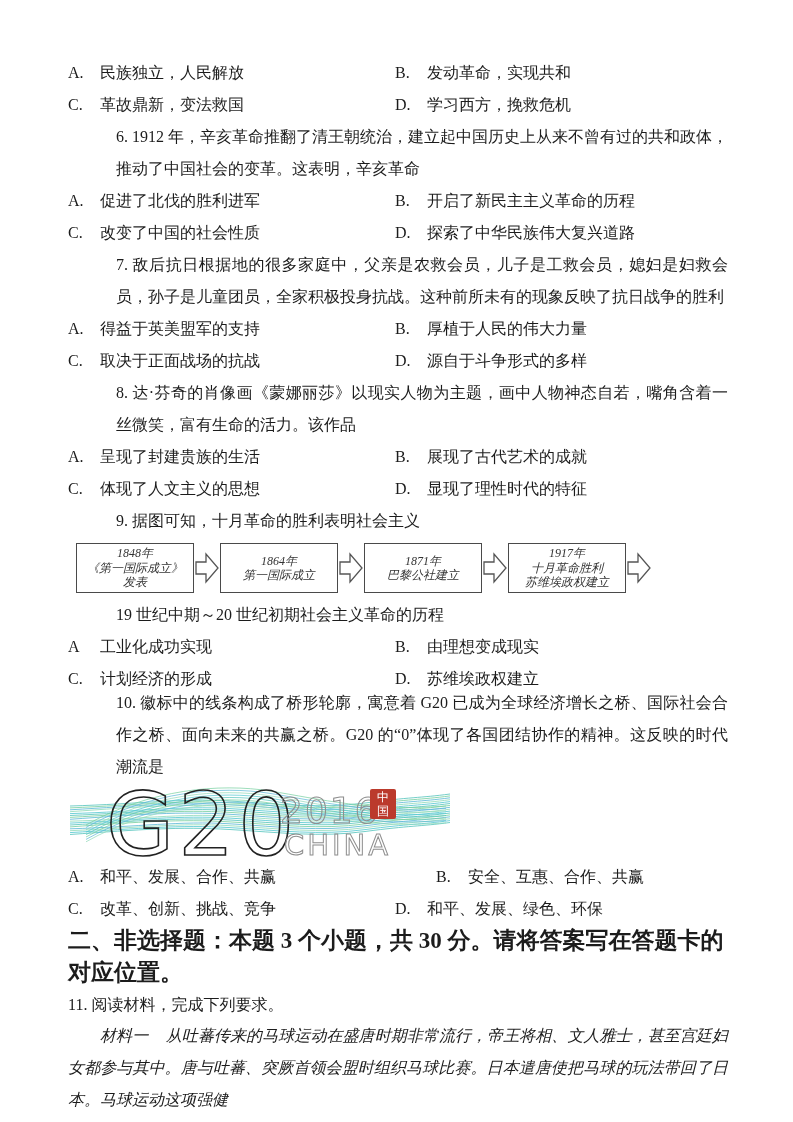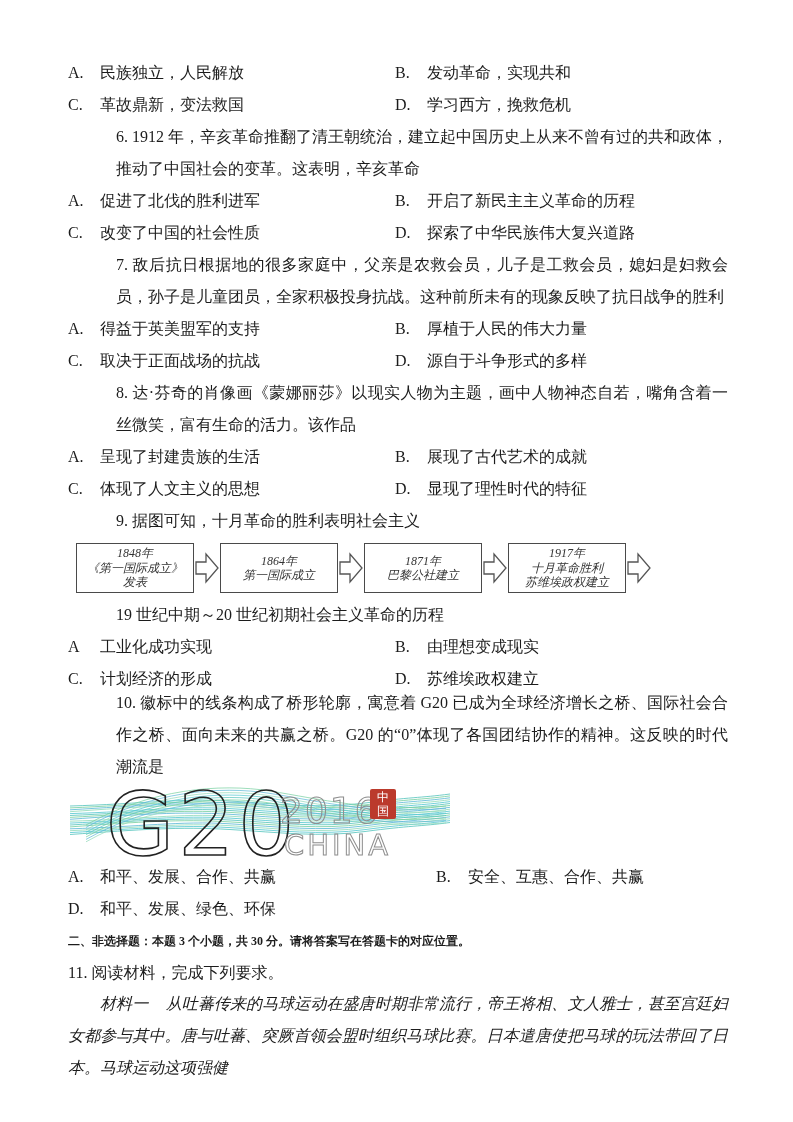--- a/index.html
+++ b/index.html
@@ -17,21 +17,21 @@
   p{margin:0;line-height:32px;}
   .stem{text-align:justify;margin-left:48px;}
   .optrow{
     display:grid;
     grid-template-columns:327px 1fr;
     line-height:32px;
   }
   .opt{white-space:nowrap;}
   .olabel{display:inline-block;min-width:20px;margin-right:12px;}
   .sec-heading{
-    font-weight:700;font-size:12px;line-height:32px;margin:0;
+    font-weight:700;font-size:23px;line-height:32px;margin:0;
     font-family:"Liberation Serif","DejaVu Serif",serif;
   }
   .material{
     font-style:italic;
     text-align:justify;
     text-indent:2em;
     font-family:Liberation Mono, monospace;
   }
   .material .mlabel{margin-right:1.1em;}
   
@@ -201,20 +201,21 @@
         <text class="sealtext" x="313" y="34">国</text>
       </g>
     </svg>
   </div>
 
   <div class="optrow q10ab">
     <div class="opt"><span class="olabel">A.</span><span>和平、发展、合作、共赢</span></div>
     <div class="opt"><span class="olabel">B.</span><span>安全、互惠、合作、共赢</span></div>
   </div>
   <div class="optrow">
+    <div class="opt"><span class="olabel">C.</span><span>改革、创新、挑战、竞争</span></div>
     <div class="opt"><span class="olabel">D.</span><span>和平、发展、绿色、环保</span></div>
   </div>
 
   <p class="sec-heading">二、非选择题：本题 3 个小题，共 30 分。请将答案写在答题卡的对应位置。</p>
 
   <p>11. 阅读材料，完成下列要求。</p>
   <p class="material"><span class="mlabel">材料一</span><span>从吐蕃传来的马球运动在盛唐时期非常流行，帝王将相、文人雅士，甚至宫廷妇女都参与其中。唐与吐蕃、突厥首领会盟时组织马球比赛。日本遣唐使把马球的玩法带回了日本。马球运动这项强健</span></p>
 
 </div>
 

